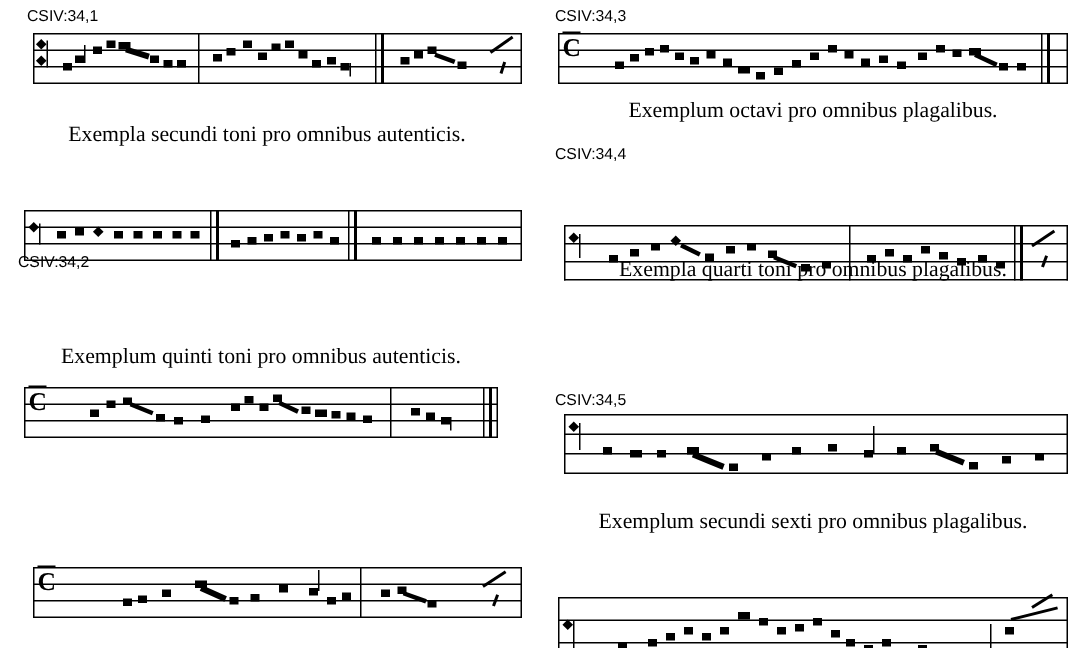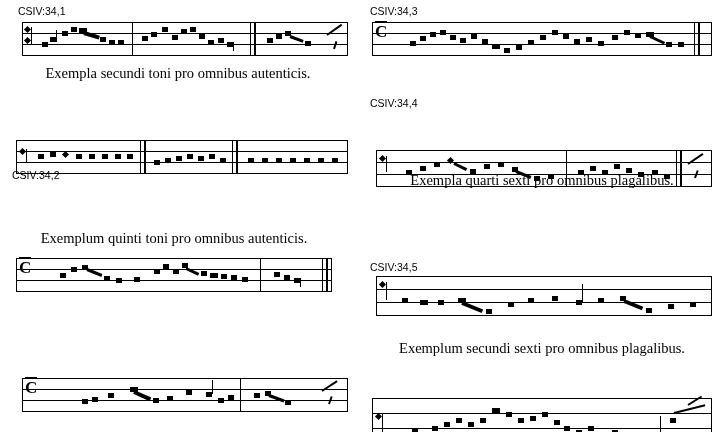--- a/index.html
+++ b/index.html
@@ -108,21 +108,21 @@
 
       <span class="nt sq" style="left:245px;top:16px;"></span>
       <span class="nt sq" style="left:254px;top:12px;"></span>
       <span class="nt sq" style="left:263px;top:9px;"></span>
       <span class="slant" style="left:268px;top:13px;width:14px;transform:rotate(20deg);"></span>
       <span class="nt sq" style="left:283px;top:19px;"></span>
       <span class="slant" style="left:305px;top:12px;width:18px;transform:rotate(-35deg);height:2px;"></span>
       <span class="slant" style="left:312px;top:26px;width:8px;transform:rotate(-72deg);height:2px;"></span>
     </div>
 
-    <div class="block caption" style="left:8px;top:65px;width:340px;">Exempla secundi toni pro omnibus autenticis.</div>
+    <div class="block caption" style="left:8px;top:82px;width:340px;">Exempla secundi toni pro omnibus autenticis.</div>
 
     <div class="block staff" style="left:16px;top:104px;width:332px;height:36px;">
       <div class="line" style="top:0px;"></div>
       <div class="line" style="top:11px;"></div>
       <div class="line" style="top:22px;"></div>
       <div class="line" style="top:33px;"></div>
       <div class="bar" style="left:0px;top:0px;height:34px;"></div>
       <div class="bar" style="left:124px;top:0px;height:34px;"></div>
       <div class="bar thick" style="left:128px;top:0px;height:34px;"></div>
       <div class="bar" style="left:216px;top:0px;height:34px;"></div>
@@ -277,20 +277,21 @@
       <span class="nt sq" style="left:226px;top:19px;"></span>
       <span class="nt sq" style="left:240px;top:13px;"></span>
       <span class="nt sq" style="left:252px;top:8px;"></span>
       <span class="nt sq" style="left:263px;top:11px;"></span>
       <span class="nt sqb" style="left:274px;top:10px;"></span>
       <span class="slant" style="left:278px;top:13px;width:16px;transform:rotate(25deg);"></span>
       <span class="nt sq" style="left:294px;top:20px;"></span>
       <span class="nt sq" style="left:306px;top:20px;"></span>
     </div>
 
+    <div class="block caption" style="left:14px;top:66px;width:340px;">Exemplum octavi pro omnibus plagalibus.</div>
 
     <div class="block" style="left:12px;top:98px;">
       <div class="sig">CSIV:34,4</div>
     </div>
 
     <div class="block staff" style="left:18px;top:114px;width:336px;height:40px;">
       <div class="line" style="top:0px;"></div>
       <div class="line" style="top:12px;"></div>
       <div class="line" style="top:24px;"></div>
       <div class="line" style="top:36px;"></div>
@@ -322,21 +323,21 @@
       <span class="nt sq" style="left:238px;top:14px;"></span>
       <span class="nt sq" style="left:250px;top:18px;"></span>
       <span class="nt sq" style="left:262px;top:22px;"></span>
       <span class="nt sq" style="left:276px;top:20px;"></span>
       <span class="nt sq" style="left:288px;top:24px;"></span>
 
       <span class="slant" style="left:312px;top:13px;width:18px;transform:rotate(-34deg);height:2px;"></span>
       <span class="slant" style="left:319px;top:27px;width:8px;transform:rotate(-70deg);height:2px;"></span>
     </div>
 
-    <div class="block caption" style="left:14px;top:172px;width:340px;">Exempla quarti sexti pro omnibus plagalibus.</div>
+    <div class="block caption" style="left:14px;top:172px;width:340px;">Exempla quarti toni pro omnibus plagalibus.</div>
 
     <div class="block staff" style="left:18px;top:200px;width:336px;height:44px;">
       <div class="line" style="top:0px;"></div>
       <div class="line" style="top:13px;"></div>
       <div class="line" style="top:26px;"></div>
       <div class="line" style="top:39px;"></div>
       <div class="bar" style="left:0px;top:0px;height:40px;"></div>
       <div class="bar" style="left:335px;top:0px;height:40px;"></div>
 
       <span class="nt dia" style="left:4px;top:6px;"></span>

